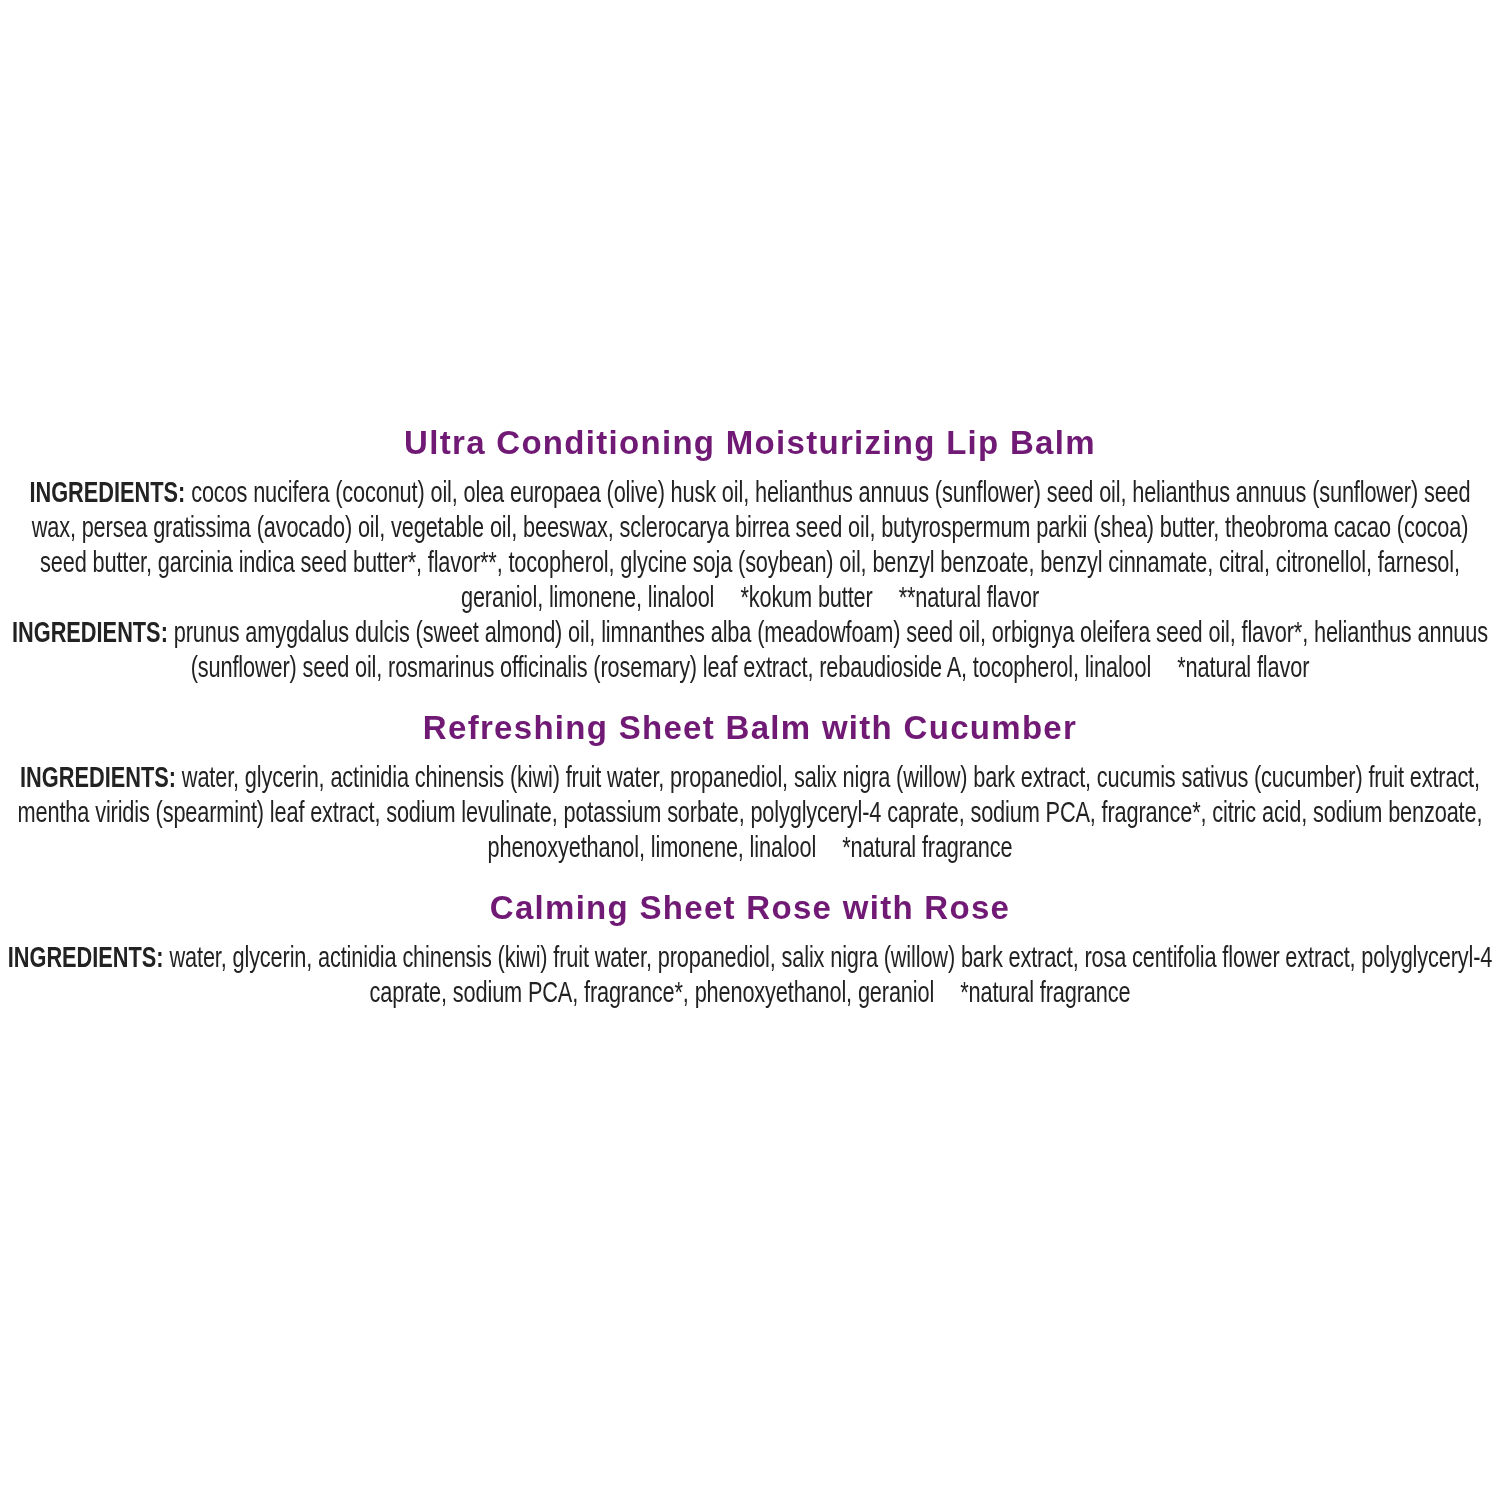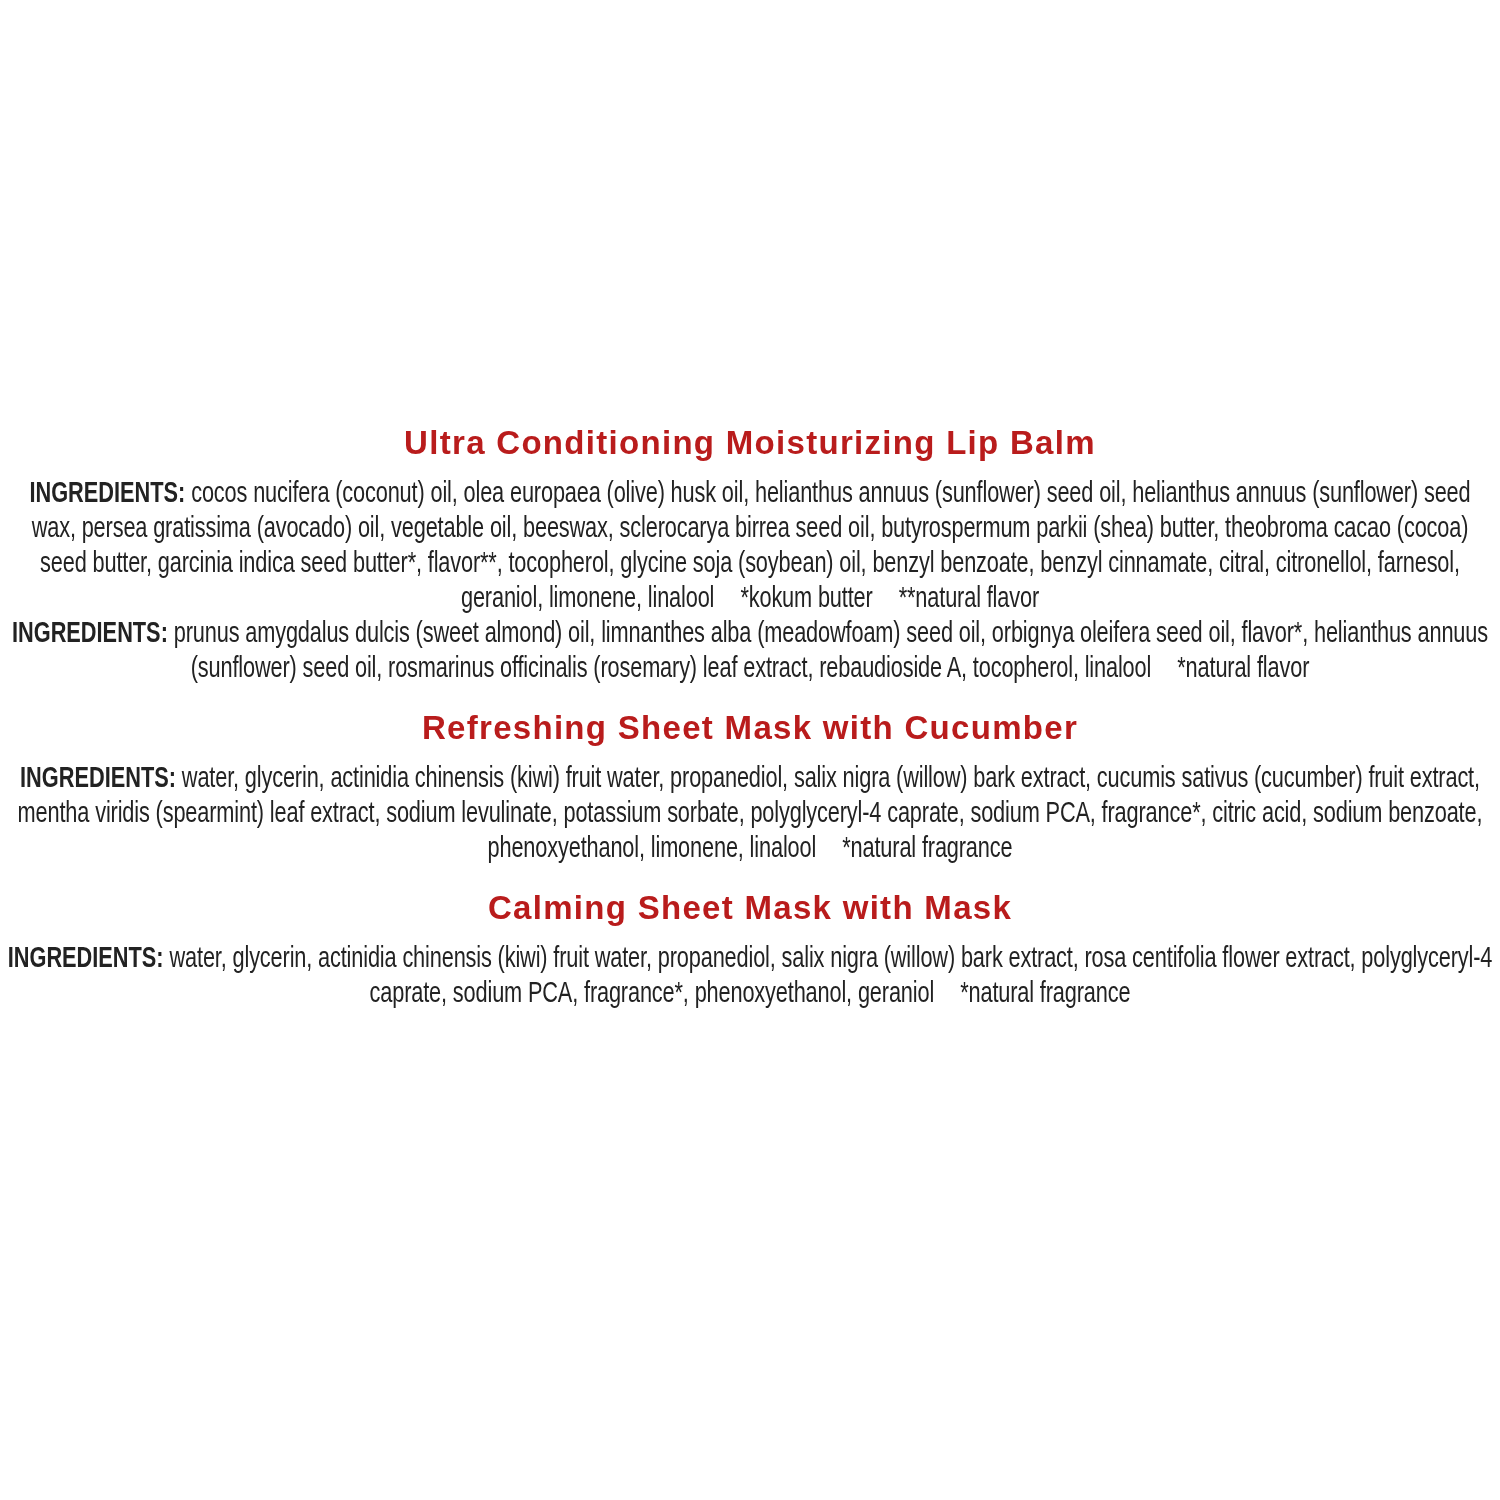--- a/index.html
+++ b/index.html
@@ -16,21 +16,21 @@
   .panel {
     padding: 424px 6px 0 6px;
     box-sizing: border-box;
   }
   .section h2 {
     margin: 24px 0 13px 0;
     text-align: center;
     font-size: 33px;
     font-weight: 700;
     letter-spacing: 1.3px;
-    color: #b91c1c;
+    color: #701a75;
     font-family: "Liberation Sans", sans-serif;
   }
   .section:first-child h2 {
     margin-top: 0;
   }
   
   .ing-wrap {
     width: 133.33%;
     transform: scaleX(0.75);
     transform-origin: 0 0;
@@ -65,26 +65,26 @@
     </div>
   </section>
 
   <section class="section">
     <div class="ing-wrap">
       <p class="ing"><span class="lbl">INGREDIENTS:</span> <span>prunus amygdalus dulcis (sweet almond) oil, limnanthes alba (meadowfoam) seed oil, orbignya oleifera seed oil, flavor*, helianthus annuus (sunflower) seed oil, rosmarinus officinalis (rosemary) leaf extract, rebaudioside A, tocopherol, linalool</span><span class="fn">*natural flavor</span></p>
     </div>
   </section>
 
   <section class="section">
-    <h2>Refreshing Sheet Mask with Cucumber</h2>
+    <h2>Refreshing Sheet Balm with Cucumber</h2>
     <div class="ing-wrap">
       <p class="ing"><span class="lbl">INGREDIENTS:</span> <span>water, glycerin, actinidia chinensis (kiwi) fruit water, propanediol, salix nigra (willow) bark extract, cucumis sativus (cucumber) fruit extract, mentha viridis (spearmint) leaf extract, sodium levulinate, potassium sorbate, polyglyceryl-4 caprate, sodium PCA, fragrance*, citric acid, sodium benzoate, phenoxyethanol, limonene, linalool</span><span class="fn">*natural fragrance</span></p>
     </div>
   </section>
 
   <section class="section">
-    <h2>Calming Sheet Mask with Mask</h2>
+    <h2>Calming Sheet Rose with Rose</h2>
     <div class="ing-wrap">
       <p class="ing"><span class="lbl">INGREDIENTS:</span> <span>water, glycerin, actinidia chinensis (kiwi) fruit water, propanediol, salix nigra (willow) bark extract, rosa centifolia flower extract, polyglyceryl-4 caprate, sodium PCA, fragrance*, phenoxyethanol, geraniol</span><span class="fn">*natural fragrance</span></p>
     </div>
   </section>
 
 </main>
 
 </body></html>

